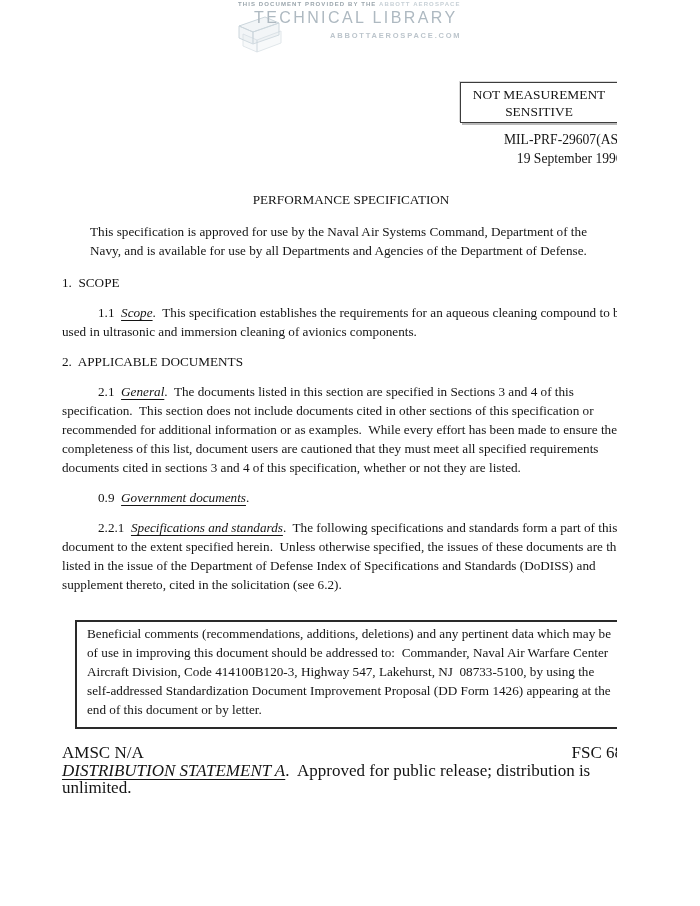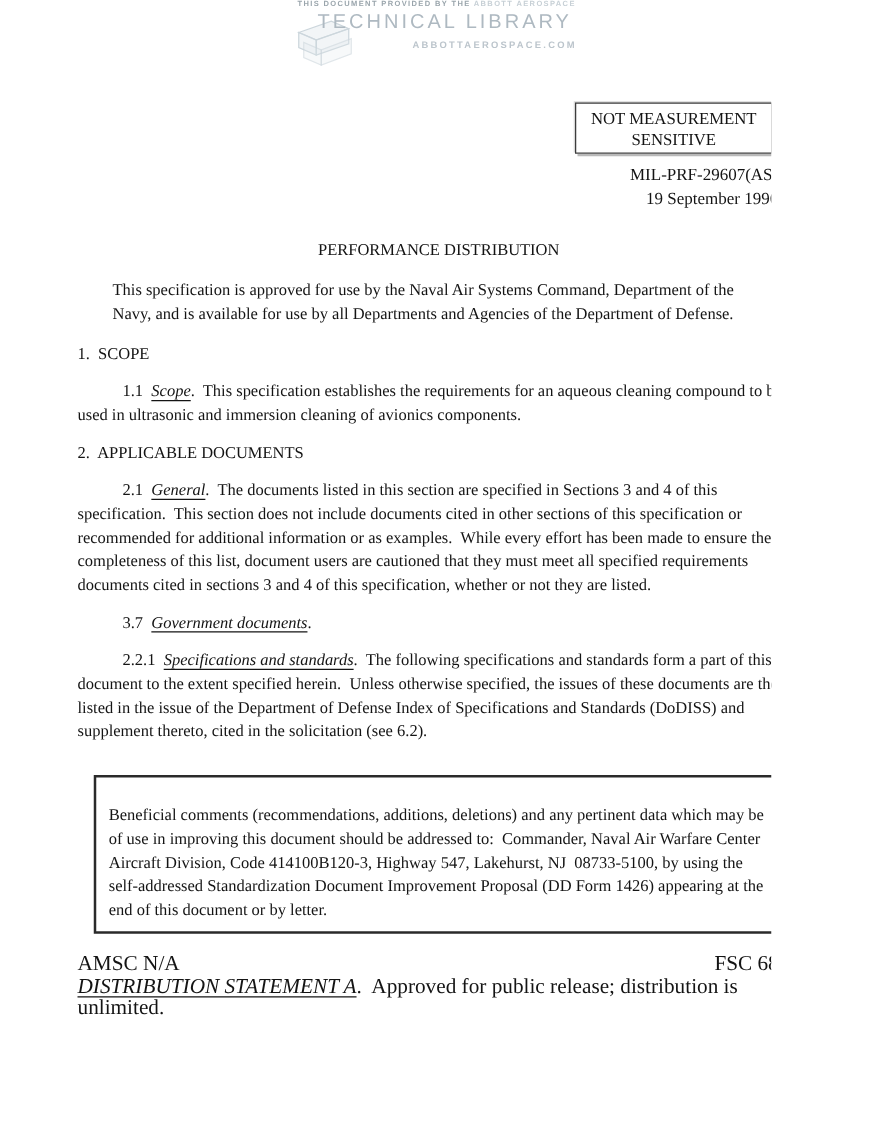--- a/index.html
+++ b/index.html
@@ -58,21 +58,21 @@
   .spec-subject { margin-bottom: 12px; }
   .approval { margin: 0 28px 13px 28px; }
   .heading { margin-bottom: 11px; }
   .para { text-indent: 36px; margin-bottom: 11px; }
   .para:last-child { margin-bottom: 0; }
   .u { text-decoration: underline; text-underline-offset: 2.5px; font-style: italic; }
 
   .comments-box {
     margin: 26px 0 0 13px; width: 550px;
     border: 2px solid #2a2a2a;
-    padding: 20px 9px 8px 10px;
+    padding: 2px 9px 8px 10px;
     font-size: 13.2px; line-height: 19px;
     white-space: pre-wrap;
   }
 
   .footer { margin: 15px 0 0 0; font-size: 17px; line-height: 17.5px; }
   .footer-row { display: flex; justify-content: space-between; }
   .footer p { white-space: pre-wrap; }
 </style>
 </head>
 <body>
@@ -98,34 +98,34 @@
     <span>NOT MEASUREMENT SENSITIVE</span>
   </div>
 
   <div class="doc-id">
     <div>MIL-PRF-29607(AS)</div>
     <div>19 September 1996</div>
   </div>
 
   <div class="doc-body">
 
-    <p class="center spec-type">PERFORMANCE DISTRIBUTION</p>
+    <p class="center spec-type">PERFORMANCE SPECIFICATION</p>
 
 
     <p class="approval">This specification is approved for use by the Naval Air Systems Command, Department of the Navy, and is available for use by all Departments and Agencies of the Department of Defense.</p>
 
     <p class="heading">1.  SCOPE</p>
 
     <p class="para"><span>1.1  </span><span class="u">Scope</span><span>.  This specification establishes the requirements for an aqueous cleaning compound to be used in ultrasonic and immersion cleaning of avionics components.</span></p>
 
     <p class="heading">2.  APPLICABLE DOCUMENTS</p>
 
     <p class="para"><span>2.1  </span><span class="u">General</span><span>.  The documents listed in this section are specified in Sections 3 and 4 of this specification.  This section does not include documents cited in other sections of this specification or recommended for additional information or as examples.  While every effort has been made to ensure the completeness of this list, document users are cautioned that they must meet all specified requirements documents cited in sections 3 and 4 of this specification, whether or not they are listed.</span></p>
 
-    <p class="para"><span>3.7  </span><span class="u">Government documents</span><span>.</span></p>
+    <p class="para"><span>0.9  </span><span class="u">Government documents</span><span>.</span></p>
 
     <p class="para"><span>2.2.1  </span><span class="u">Specifications and standards</span><span>.  The following specifications and standards form a part of this document to the extent specified herein.  Unless otherwise specified, the issues of these documents are those listed in the issue of the Department of Defense Index of Specifications and Standards (DoDISS) and supplement thereto, cited in the solicitation (see 6.2).</span></p>
 
     <div class="comments-box">Beneficial comments (recommendations, additions, deletions) and any pertinent data which may be of use in improving this document should be addressed to:  Commander, Naval Air Warfare Center Aircraft Division, Code 414100B120-3, Highway 547, Lakehurst, NJ  08733-5100, by using the self-addressed Standardization Document Improvement Proposal (DD Form 1426) appearing at the end of this document or by letter.</div>
 
     <div class="footer">
       <div class="footer-row">
         <span>AMSC N/A</span>
         <span>FSC 6850</span>
       </div>

